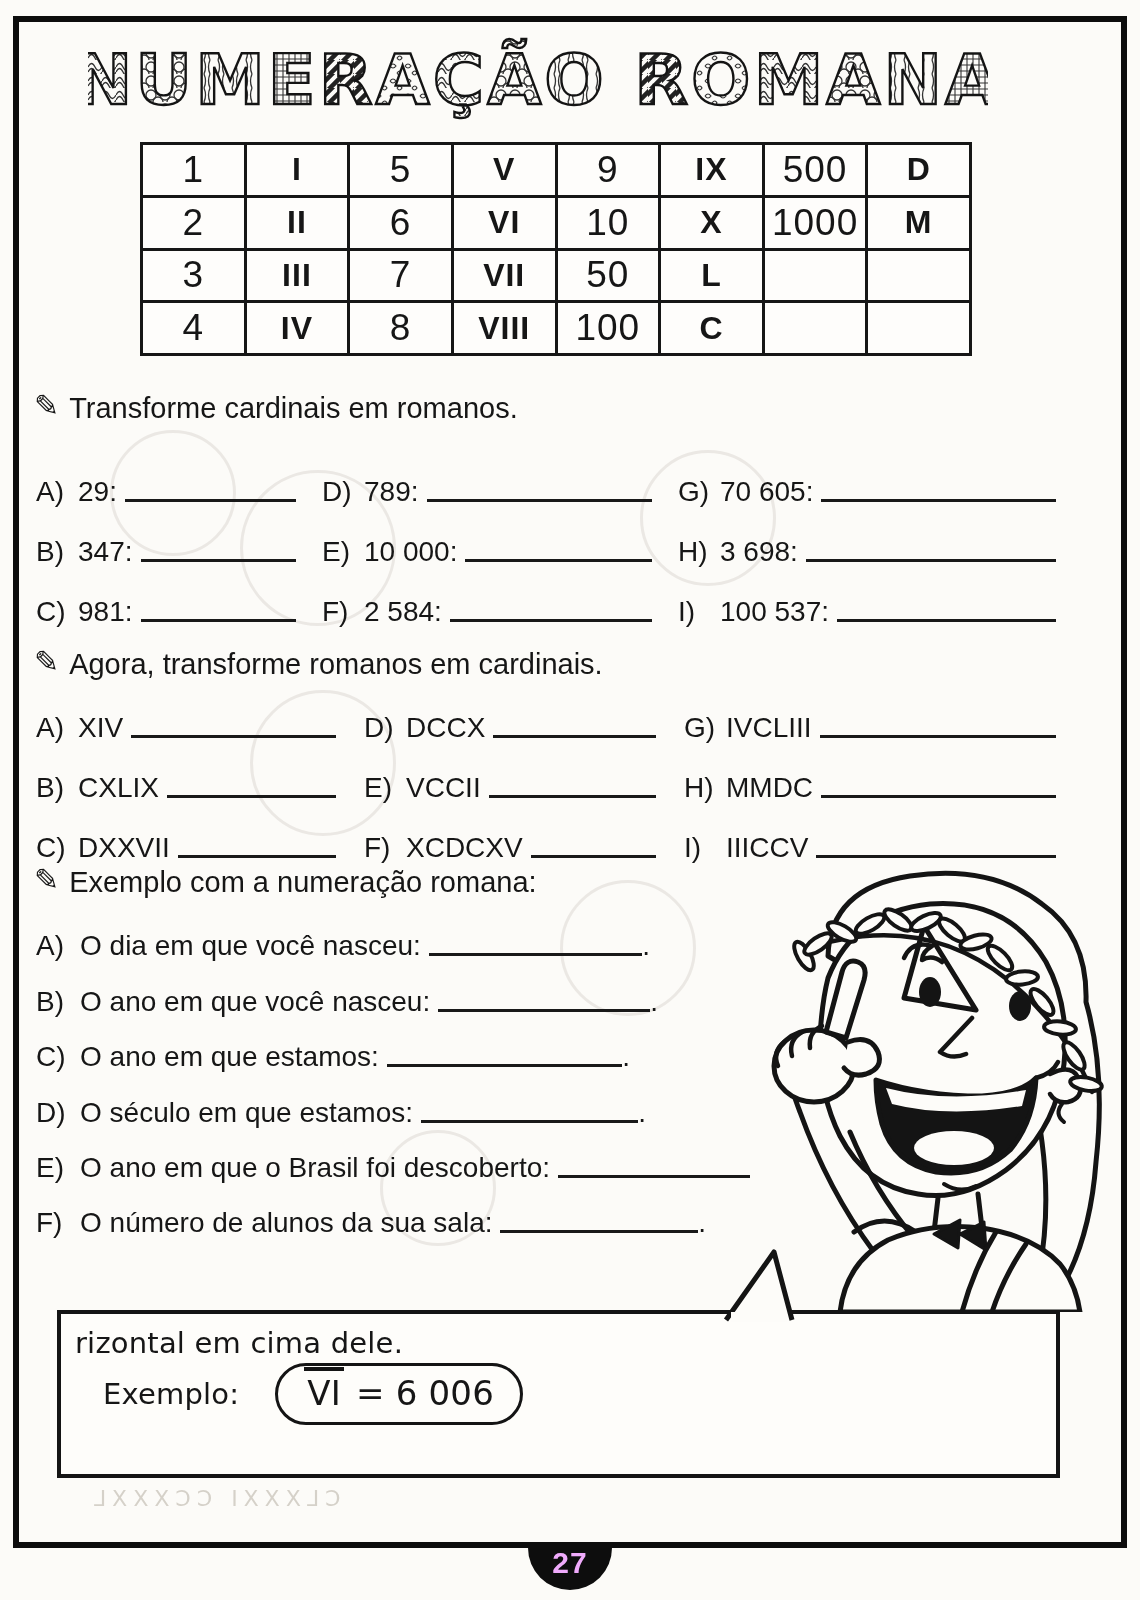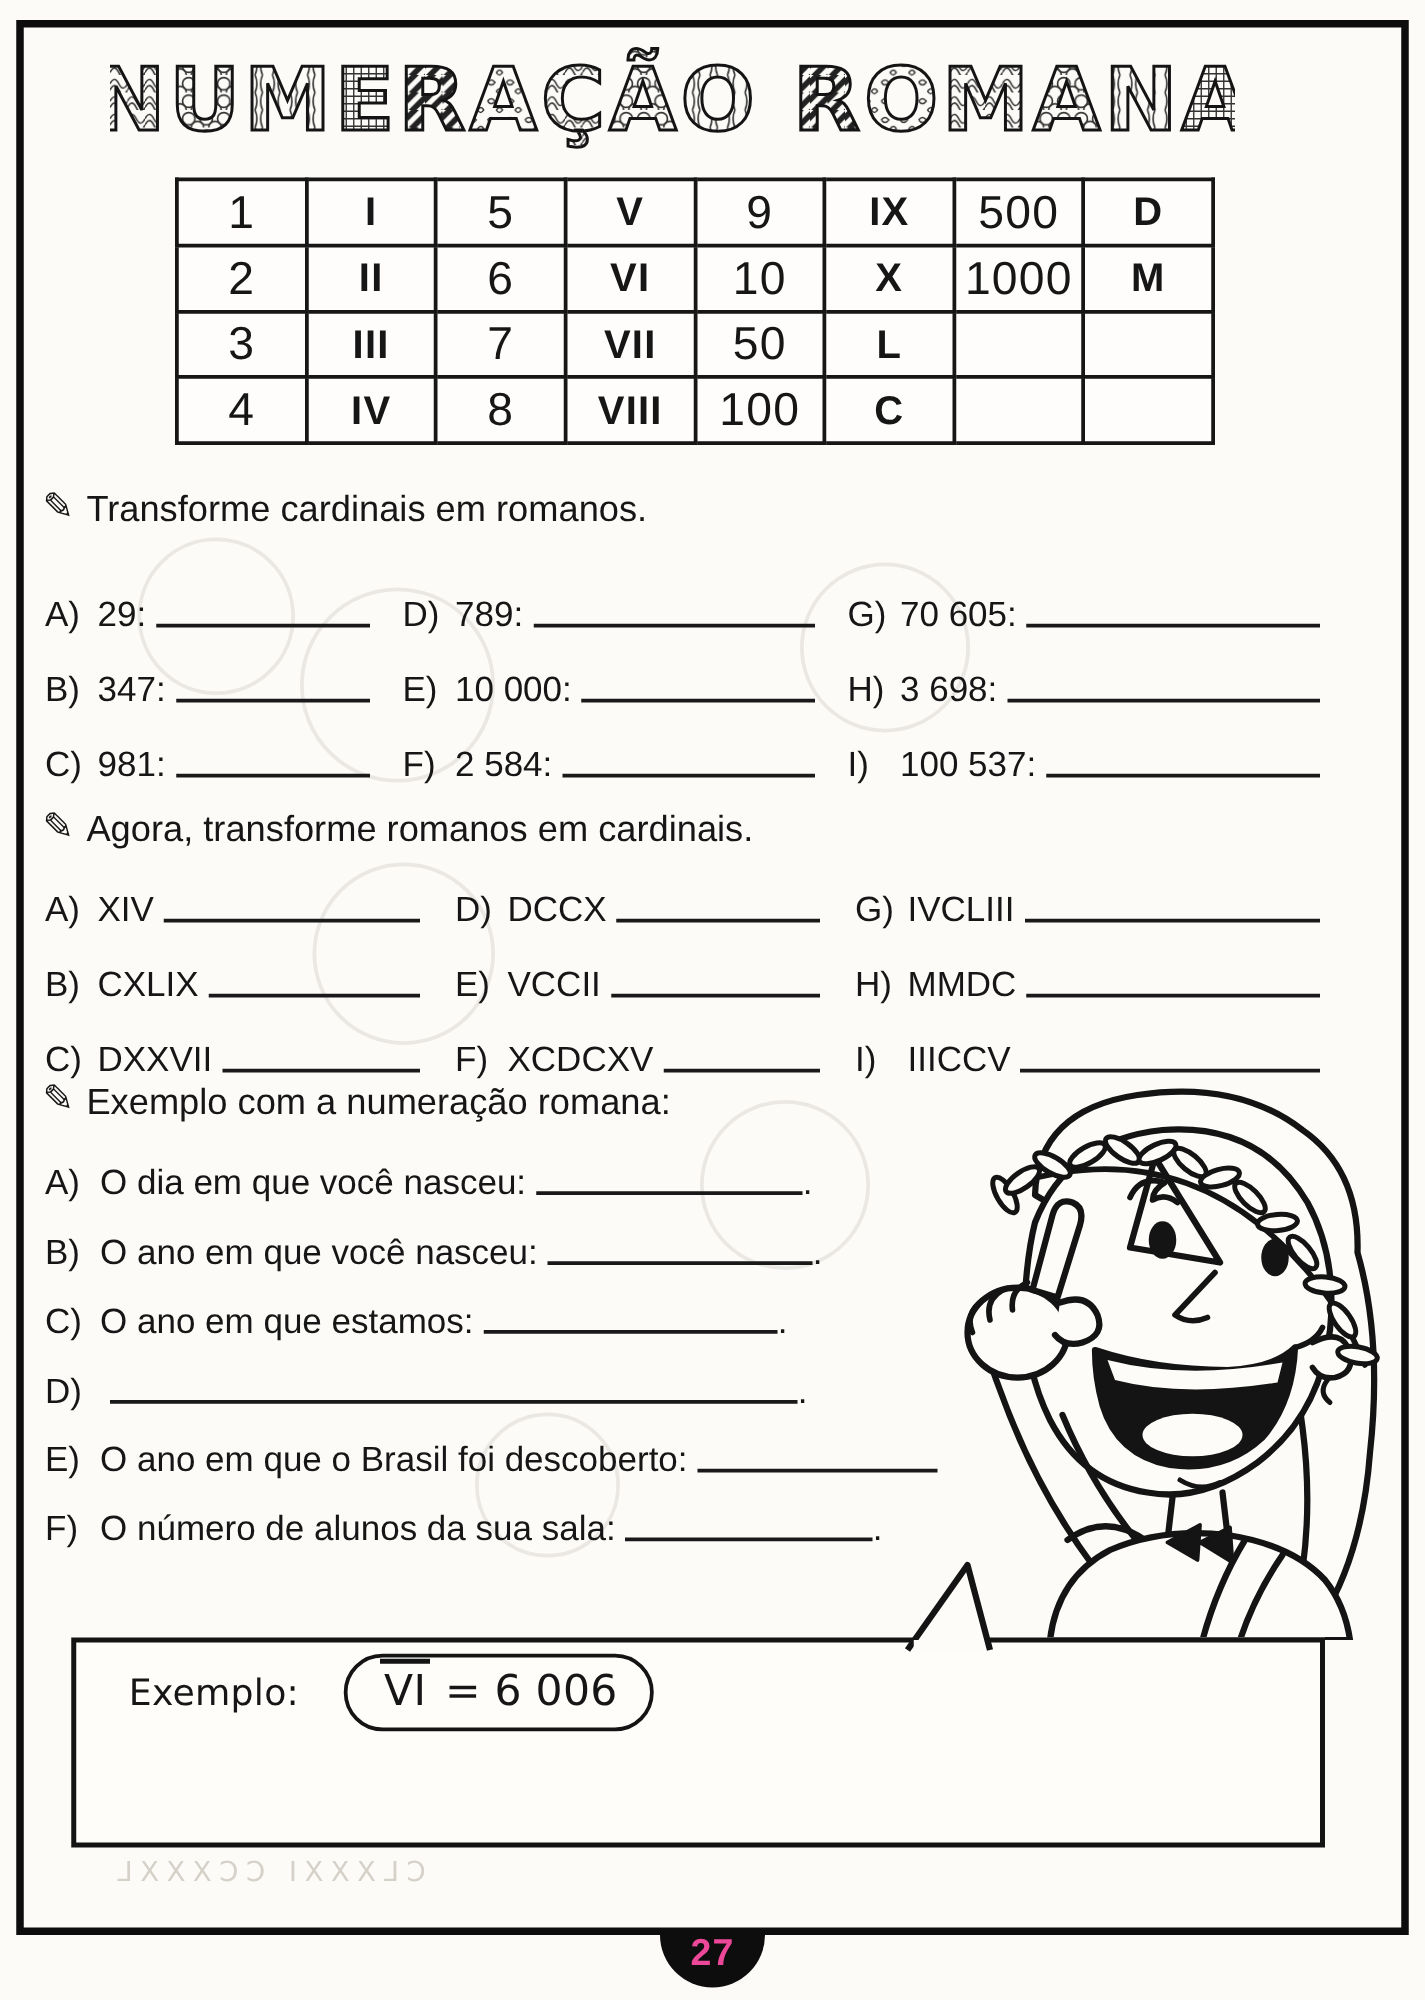--- a/index.html
+++ b/index.html
@@ -80,21 +80,21 @@
     padding:1px 26px 7px 26px;display:flex;align-items:baseline;gap:12px;
     font-size:34px;line-height:1.25;background:#fefdfa;
   }
   .ovl{border-top:4px solid #141414;padding:1px 3px 0 3px;}
   .tail{position:absolute;left:722px;top:1246px;width:84px;height:76px;z-index:30;}
   
   .pagenum{
     position:absolute;left:528px;top:1546px;width:84px;height:44px;z-index:60;
     background:#0d0d0d;border-radius:0 0 44px 44px;
     display:flex;justify-content:center;align-items:flex-start;
-    color:#ec4899;font-size:30px;font-weight:700;letter-spacing:1px;
+    color:#f0abfc;font-size:30px;font-weight:700;letter-spacing:1px;
   }
 </style>
 </head>
 <body>
 
 <div class="ghost" style="left:110px;top:430px;width:120px;height:120px;"></div>
 <div class="ghost" style="left:240px;top:470px;width:150px;height:150px;"></div>
 <div class="ghost" style="left:640px;top:450px;width:130px;height:130px;"></div>
 <div class="ghost" style="left:250px;top:690px;width:140px;height:140px;"></div>
 <div class="ghost" style="left:560px;top:880px;width:130px;height:130px;"></div>
@@ -297,20 +297,21 @@
     <span class="sfx">.</span>
   </div>
 <div class="q-row" id="q2">
     <span class="lbl">C)</span>
     <span class="txt">O ano em que estamos:</span>
     <span class="blank"></span>
     <span class="sfx">.</span>
   </div>
 <div class="q-row" id="q3">
     <span class="lbl">D)</span>
+    <span class="txt">O século em que estamos:</span>
     <span class="blank"></span>
     <span class="sfx">.</span>
   </div>
 <div class="q-row" id="q4">
     <span class="lbl">E)</span>
     <span class="txt">O ano em que o Brasil foi descoberto:</span>
     <span class="blank"></span>
     <span class="sfx"></span>
   </div>
 <div class="q-row" id="q5">
@@ -381,20 +382,21 @@
     <ellipse cx="322" cy="98" rx="16" ry="6.5" transform="rotate(45 322 98)"></ellipse>
     <ellipse cx="344" cy="118" rx="16" ry="6.5" transform="rotate(-5 344 118)"></ellipse>
     <ellipse cx="364" cy="142" rx="16" ry="6.5" transform="rotate(50 364 142)"></ellipse>
     <ellipse cx="382" cy="168" rx="16" ry="6.5" transform="rotate(5 382 168)"></ellipse>
     <ellipse cx="396" cy="196" rx="16" ry="6.5" transform="rotate(55 396 196)"></ellipse>
     <ellipse cx="408" cy="224" rx="16" ry="6.5" transform="rotate(10 408 224)"></ellipse>
   </g>
 </svg>
 
 <div class="note">
+  <div class="l2">rizontal em cima dele.</div>
   <div class="example">
     <span class="ex-label">Exemplo:</span>
     <span class="pill">
       <span class="ovl">VI</span>
       <span>= 6 006</span>
     </span>
   </div>
 </div>
 <svg class="tail" viewBox="0 0 84 76">
   <path d="M4 74 L52 6 L70 74" fill="#fdfcf9" stroke="#141414" stroke-width="5" stroke-linejoin="round"></path>

